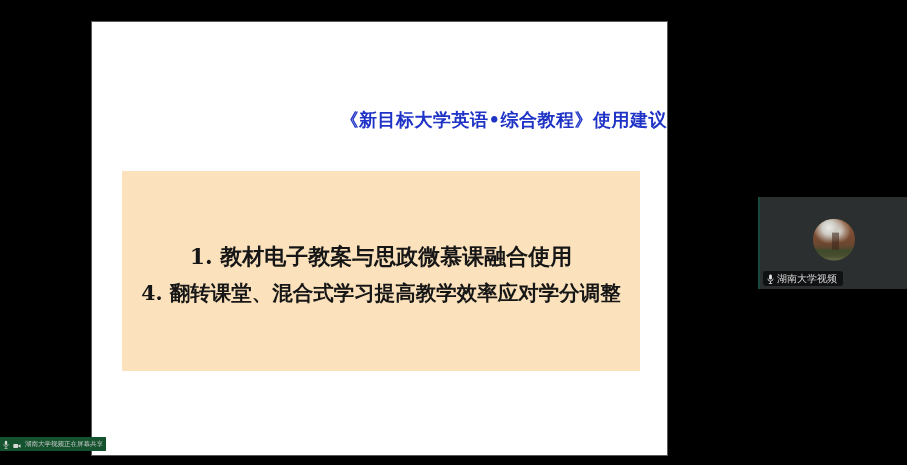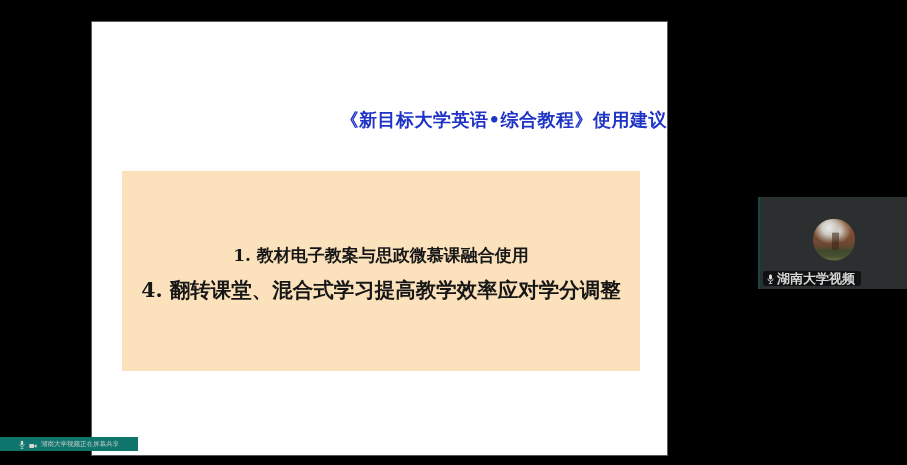--- a/index.html
+++ b/index.html
@@ -60,21 +60,21 @@
     flex-direction: column;
     justify-content: center;
     align-items: center;
     padding: 0;
     box-sizing: border-box;
   }
 
   .content-line {
     color: #161616;
     font-family: "DejaVu Serif", "Liberation Serif", serif;
-    font-size: 17px;
+    font-size: 22px;
     font-weight: 700;
     line-height: 1.0;
     text-align: center;
     white-space: nowrap;
     margin: 0;
     padding: 8px 0;
   }
   .content-line.l1 { padding-top: 14px; }
   .content-line.l4 { font-size: 20.5px; }
 
@@ -127,46 +127,45 @@
     height: 15px;
     display: flex;
     align-items: center;
     gap: 3px;
     padding: 0 6px 0 4px;
     background: rgba(0,0,0,0.62);
     border-radius: 3px;
   }
   .name-badge .label {
     color: #d6d6d6;
-    font-size: 13px;
+    font-size: 10px;
     line-height: 1;
     white-space: nowrap;
     font-family: "DejaVu Sans", sans-serif;
-    font-weight: bold;
   }
 
   .mic-icon {
     width: 7px;
     height: 10px;
     position: relative;
     flex: 0 0 auto;
   }
   .mic-icon svg { display: block; }
 
   
   .share-status {
     position: absolute;
     left: 0px;
     bottom: 14px;
     height: 14px;
     display: flex;
     align-items: center;
     gap: 4px;
-    padding: 0 19px;
-    background: #0f766e;
+    padding: 0 3px;
+    background: #14532d;
   }
   .share-status .label {
     color: #c9c9c9;
     font-size: 6.5px;
     line-height: 1;
     white-space: nowrap;
     font-family: "DejaVu Sans", sans-serif;
   }
   .status-icon { flex: 0 0 auto; display: block; }
 </style>

